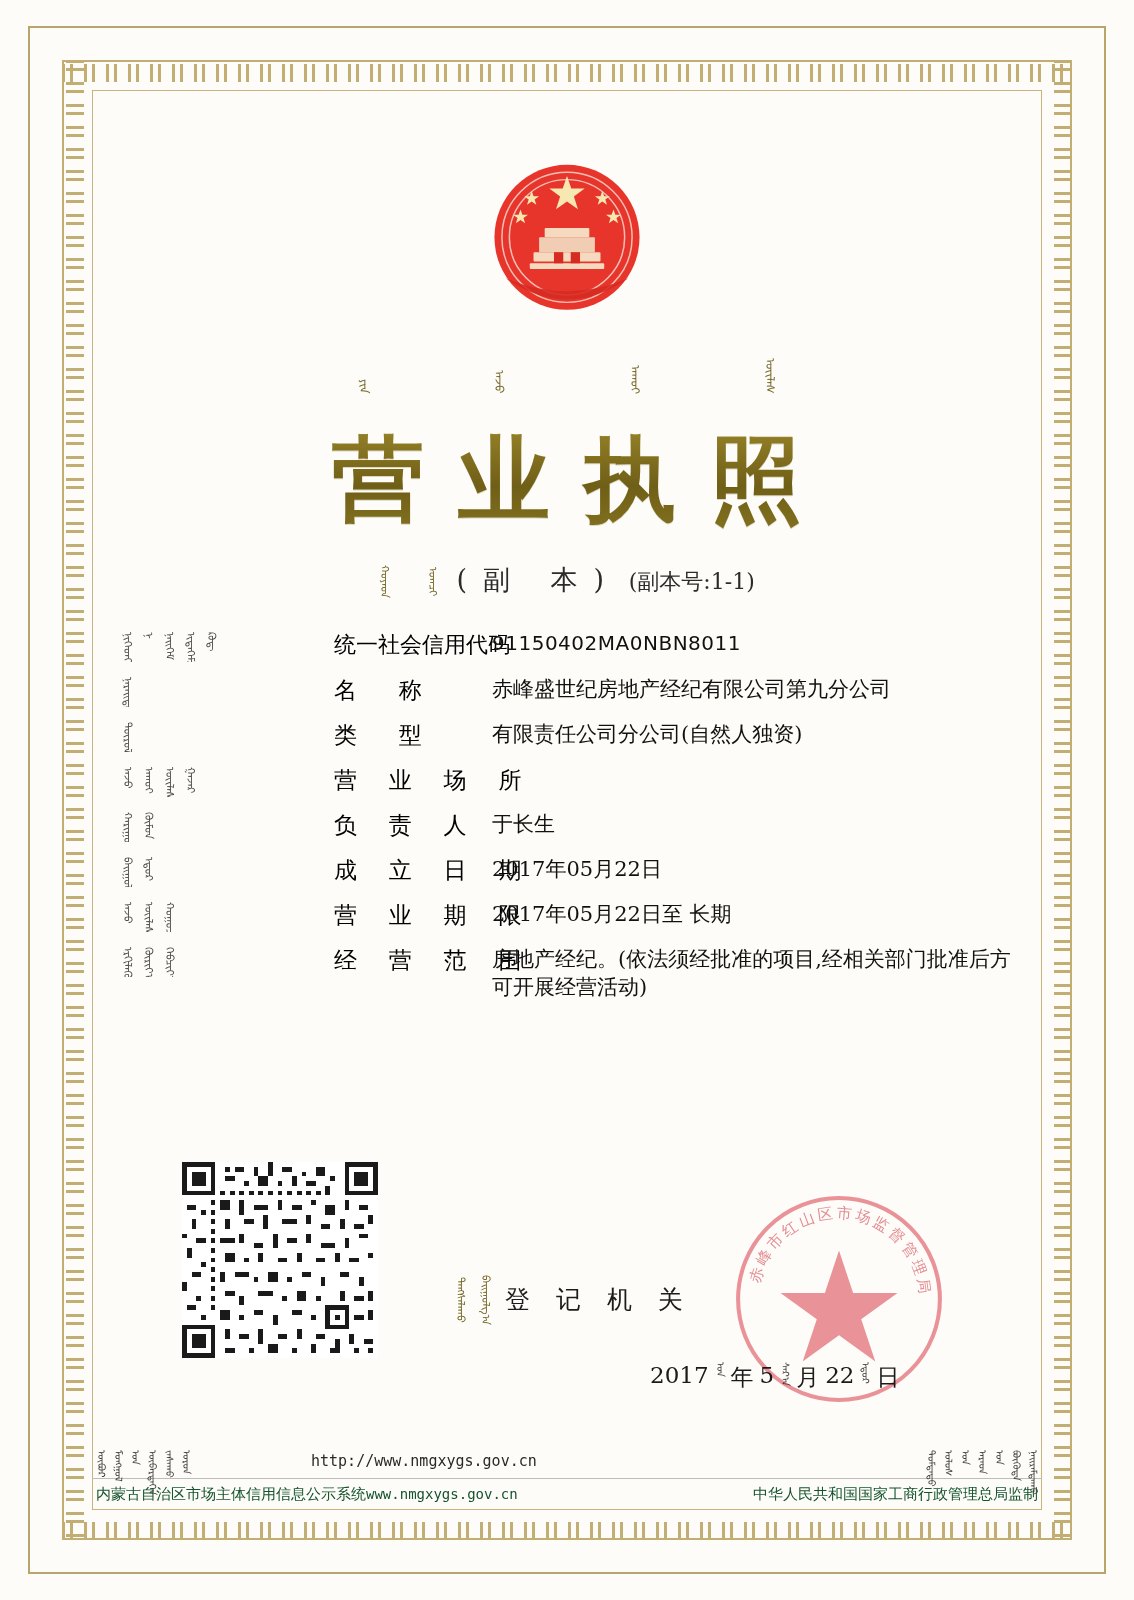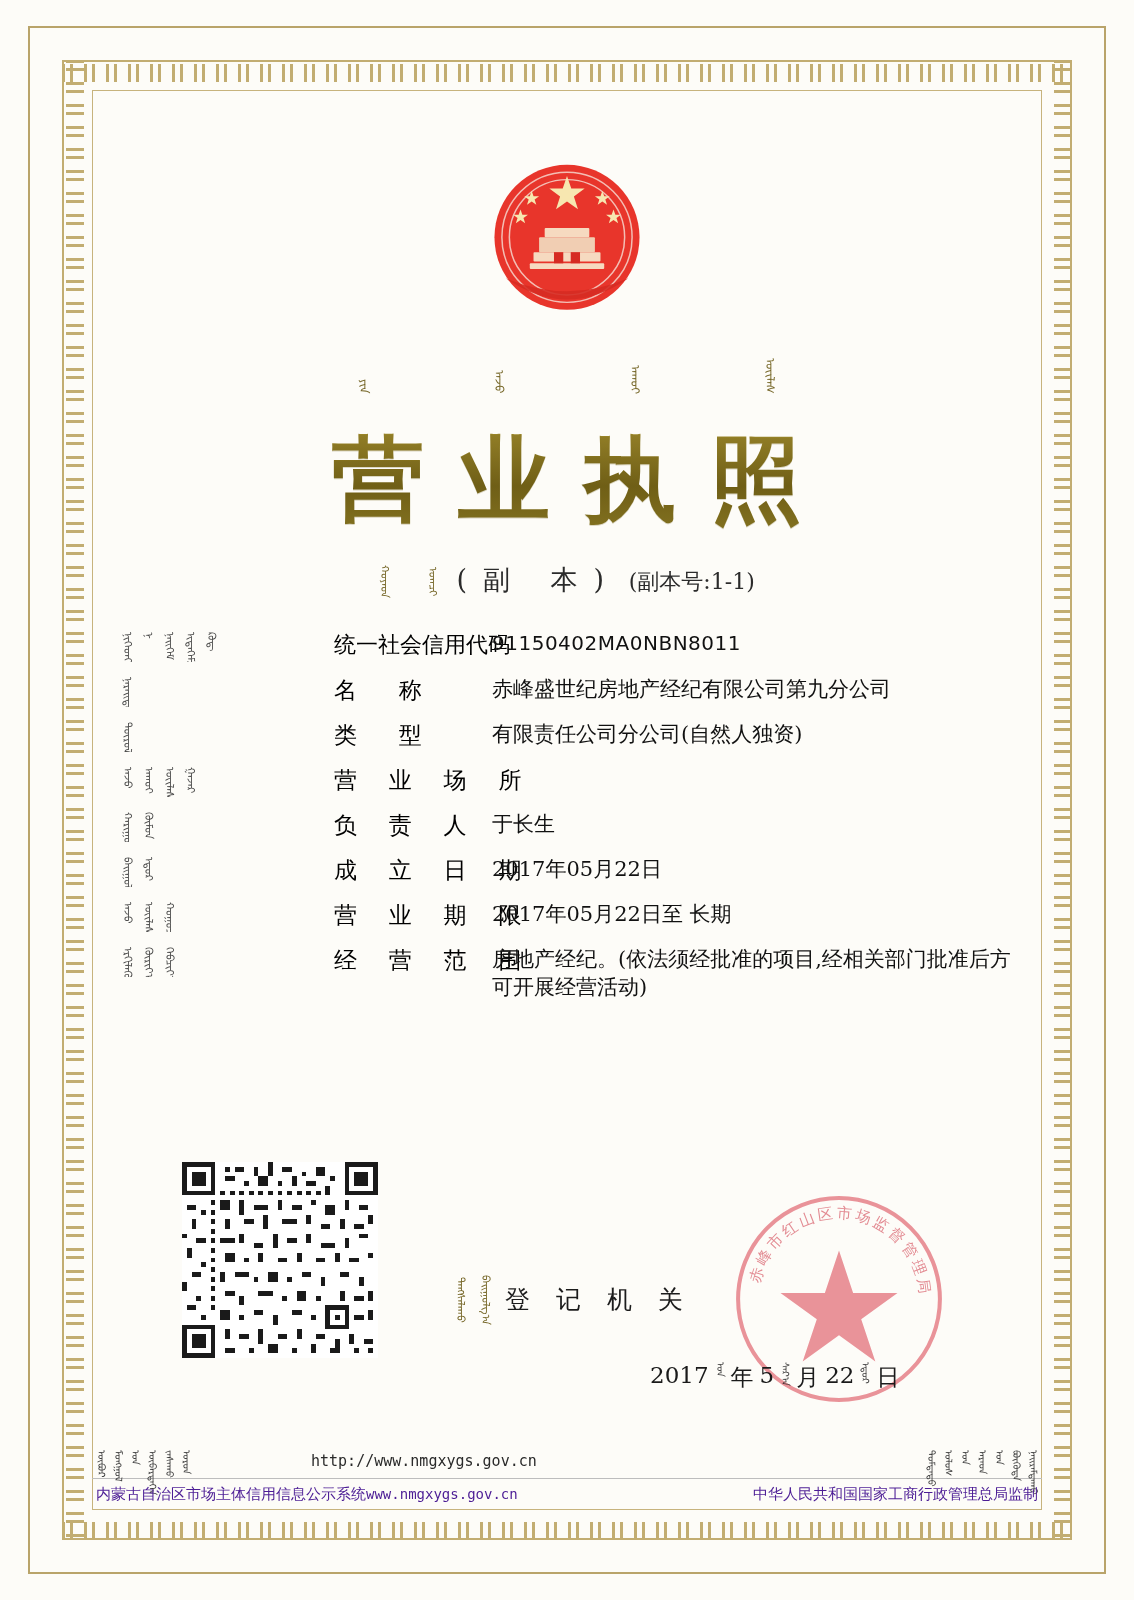--- a/index.html
+++ b/index.html
@@ -294,21 +294,21 @@
     margin-left: 120px;
   }
   .footer-rule {
     border-top: 1px solid #bdbdbd;
     margin: 4px 0 6px 0;
   }
   .footer-bottom {
     display: flex;
     justify-content: space-between;
     font-size: 15px;
-    color: #4c1d95;
+    color: #14532d;
     font-family: "DejaVu Serif", serif;
     padding: 0 4px;
   }
   .footer-bottom .left {
     font-size: 15px;
   }
   .footer-bottom .left .url {
     font-family: "DejaVu Sans Mono", monospace;
     font-size: 14px;
   }

